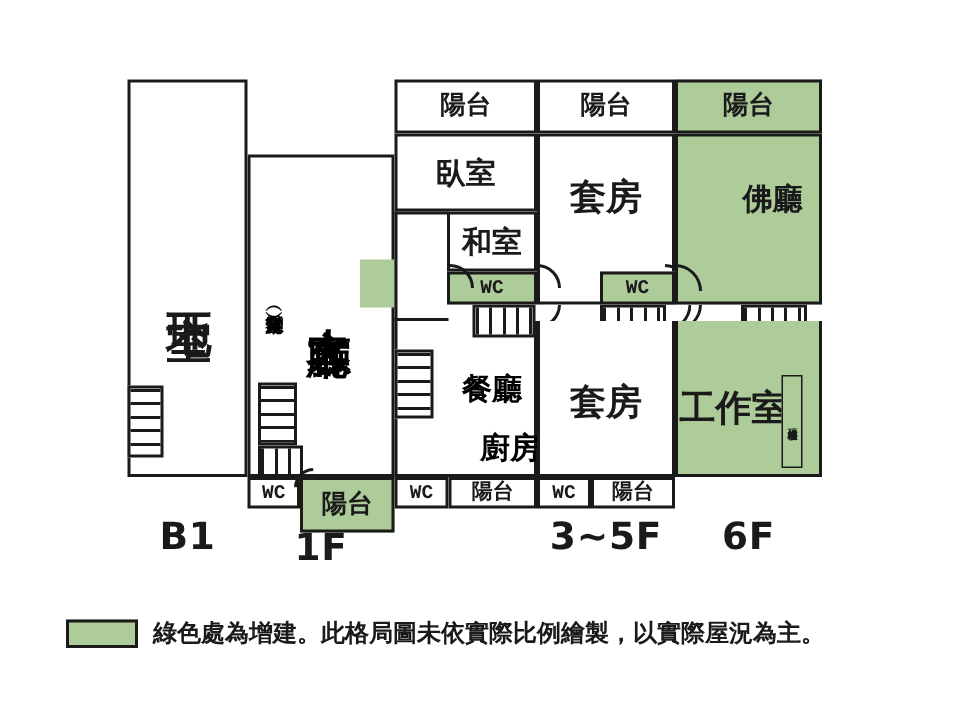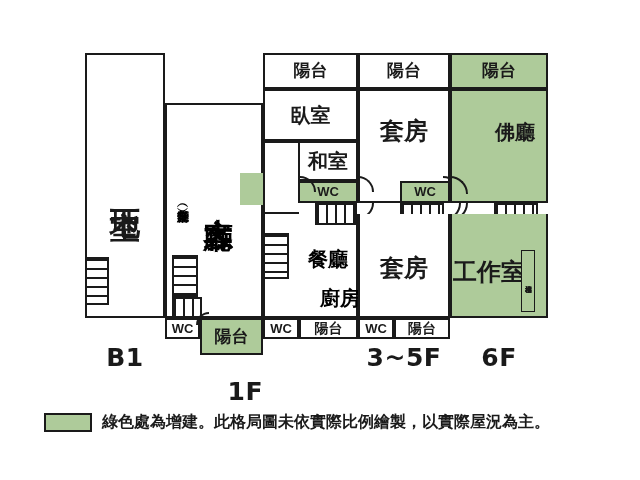--- a/index.html
+++ b/index.html
@@ -28,21 +28,21 @@
   .green{background:#aecb9a;}
   .nofill{background:transparent;}
 
   
   .t-xxl{font-size:30px;font-weight:700;letter-spacing:1px;}
   .t-xl{font-size:24px;font-weight:700;}
   .t-lg{font-size:20px;font-weight:700;}
   .t-md{font-size:17px;font-weight:700;}
   .t-sm{font-size:14px;font-weight:700;}
   .t-xs{font-size:12px;font-weight:700;}
-  .t-wc{font-size:13px;font-weight:700;font-family:Liberation Sans, sans-serif;}
+  .t-wc{font-size:13px;font-weight:700;font-family:Liberation Mono, monospace;}
 
   
   .vert{
     writing-mode:vertical-rl;
     text-orientation:upright;
     line-height:1.0;
   }
 
   
   .thin{border-width:2px;}
@@ -238,21 +238,21 @@
   <div class="door door-br" style="left:450px;top:203px;width:18px;height:18px;"></div>
 
   <div class="room green t-xl" style="left:450px;top:214px;width:98px;height:104px;border-top:none;">
     <span style="position:relative;left:-10px;top:8px;">工作室</span>
   </div>
   <div class="notebox" style="left:521px;top:250px;width:14px;height:62px;">
     <span>往頂樓水塔梯</span>
   </div>
 
   <div class="floor-label" style="left:85px;top:343px;width:80px;">B1</div>
-  <div class="floor-label" style="left:165px;top:377px;width:98px;text-align:right;">1F</div>
+  <div class="floor-label" style="left:165px;top:350px;width:98px;">1F</div>
   <div class="floor-label" style="left:358px;top:343px;width:92px;">3~5F</div>
   <div class="floor-label" style="left:450px;top:343px;width:98px;">6F</div>
 
   <div id="legend">
     <div id="legend-swatch"></div>
     <div id="legend-text">綠色處為增建。此格局圖未依實際比例繪製，以實際屋況為主。</div>
   </div>
 
 </div>
 

